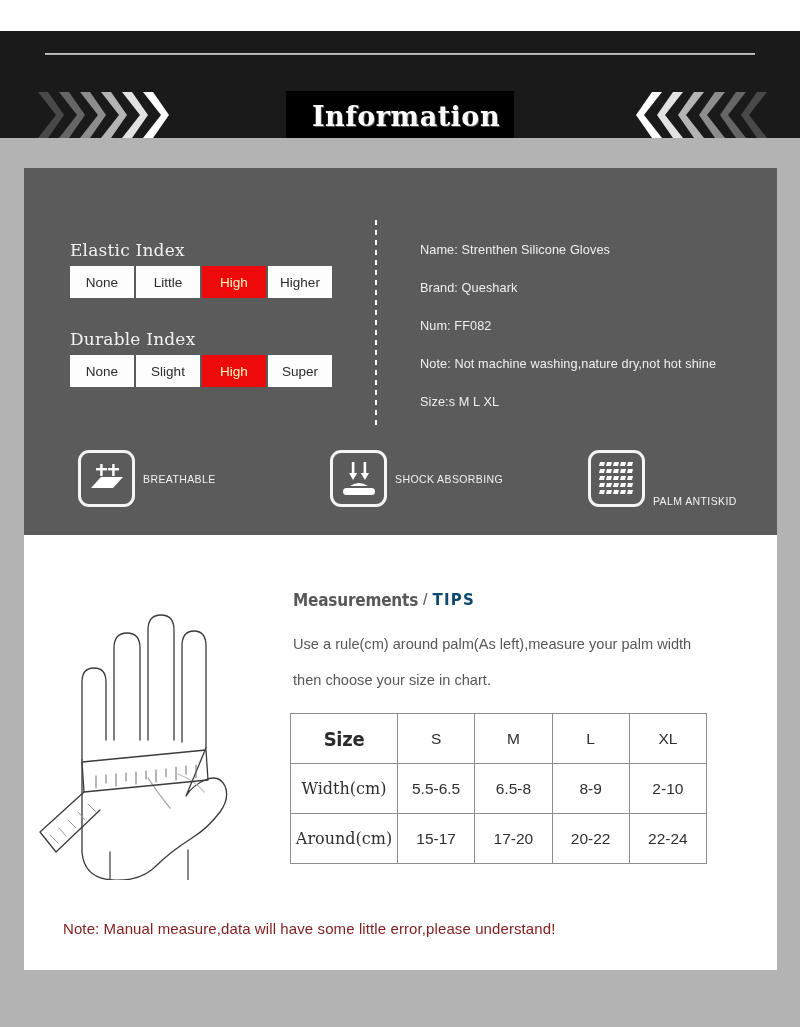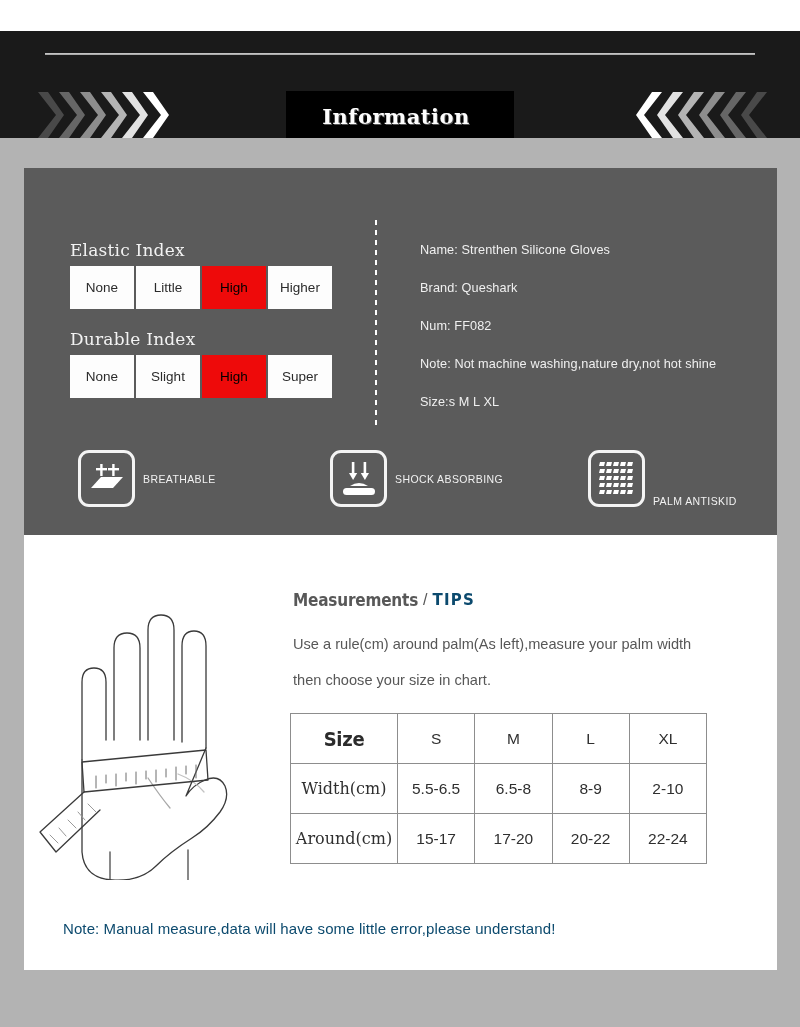--- a/index.html
+++ b/index.html
@@ -28,24 +28,24 @@
     width: 26px; height: 46px; margin-right: -5px;
     position: relative;
   }
   .chev svg { display: block; }
 
   .title-box {
     position: absolute; left: 286px; top: 60px; width: 228px; height: 50px;
     background: #000000;
   }
   .title-text {
-    position: absolute; left: 282px; top: 58px; width: 228px; height: 54px;
+    position: absolute; left: 292px; top: 58px; width: 228px; height: 54px;
     display: flex; align-items: center; justify-content: center;
     color: #fdfdfd; font-family: "DejaVu Serif", serif; font-weight: 700;
-    font-size: 21px; letter-spacing: 0.5px;
+    font-size: 27px; letter-spacing: 0.5px;
     text-shadow: 1px 1px 0 #555;
   }
 
   
   .graybg {
     position: absolute; left: 0; top: 138px; width: 800px; height: 889px;
     background: #b3b3b3;
   }
 
   
@@ -60,25 +60,25 @@
   }
 
   
   .idx-block { position: absolute; }
   .idx-title {
     color: #f2f2f2; font-family: "DejaVu Serif", serif; font-size: 17px;
     font-weight: 400; margin-bottom: 6px; letter-spacing: 0.2px;
   }
   .idx-row { display: flex; gap: 2px; }
   .idx-cell {
-    width: 64px; height: 43px; background: #fdfdfd; color: #2b2b2b;
+    width: 64px; height: 32px; background: #fdfdfd; color: #2b2b2b;
     font-size: 13.5px; display: flex; align-items: center; justify-content: center;
     font-family: "Liberation Sans", sans-serif;
   }
-  .idx-cell.hot { background: #ee0a0a; color: #000000; }
+  .idx-cell.hot { background: #ee0a0a; color: #fef9c3; }
 
   
   .specs { position: absolute; left: 420px; top: 243px; }
   .spec-line {
     color: #f0f0f0; font-size: 12.7px; margin-bottom: 24px;
     letter-spacing: 0.1px; white-space: nowrap;
   }
 
   
   .features { position: absolute; left: 78px; top: 450px; width: 680px; }
@@ -127,21 +127,21 @@
     width: 107px; font-size: 16px;
     font-family: "DejaVu Serif", serif;
   }
   .size-table td.sizehead {
     font-family: "DejaVu Sans Condensed","DejaVu Sans", sans-serif;
     font-weight: 700; font-size: 20px; color: #2b2b2b; letter-spacing: -0.3px;
   }
 
   .foot-note {
     position: absolute; left: 63px; top: 920px;
-    color: #0c4a6e; font-size: 15px; letter-spacing: 0.1px;
+    color: #7f1d1d; font-size: 15px; letter-spacing: 0.1px;
   }
 </style>
 </head>
 <body>
 
 <div class="page">
 
   <div class="header">
     <div class="hline top"></div>
 

